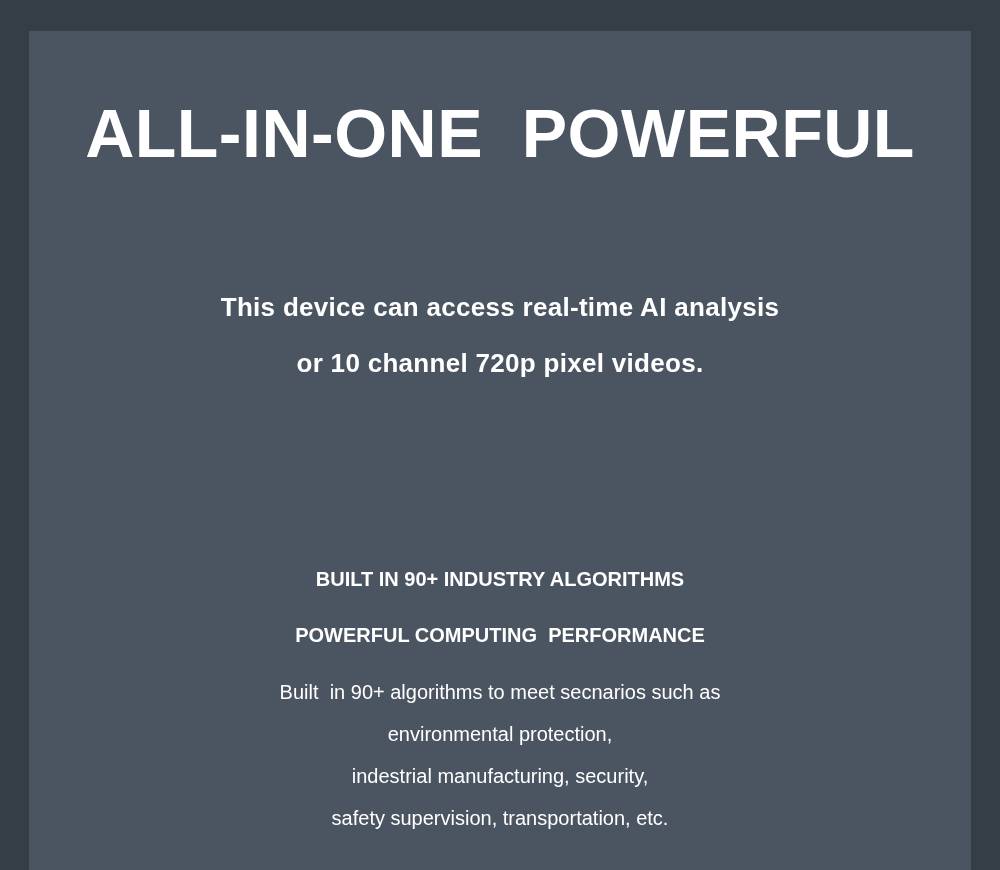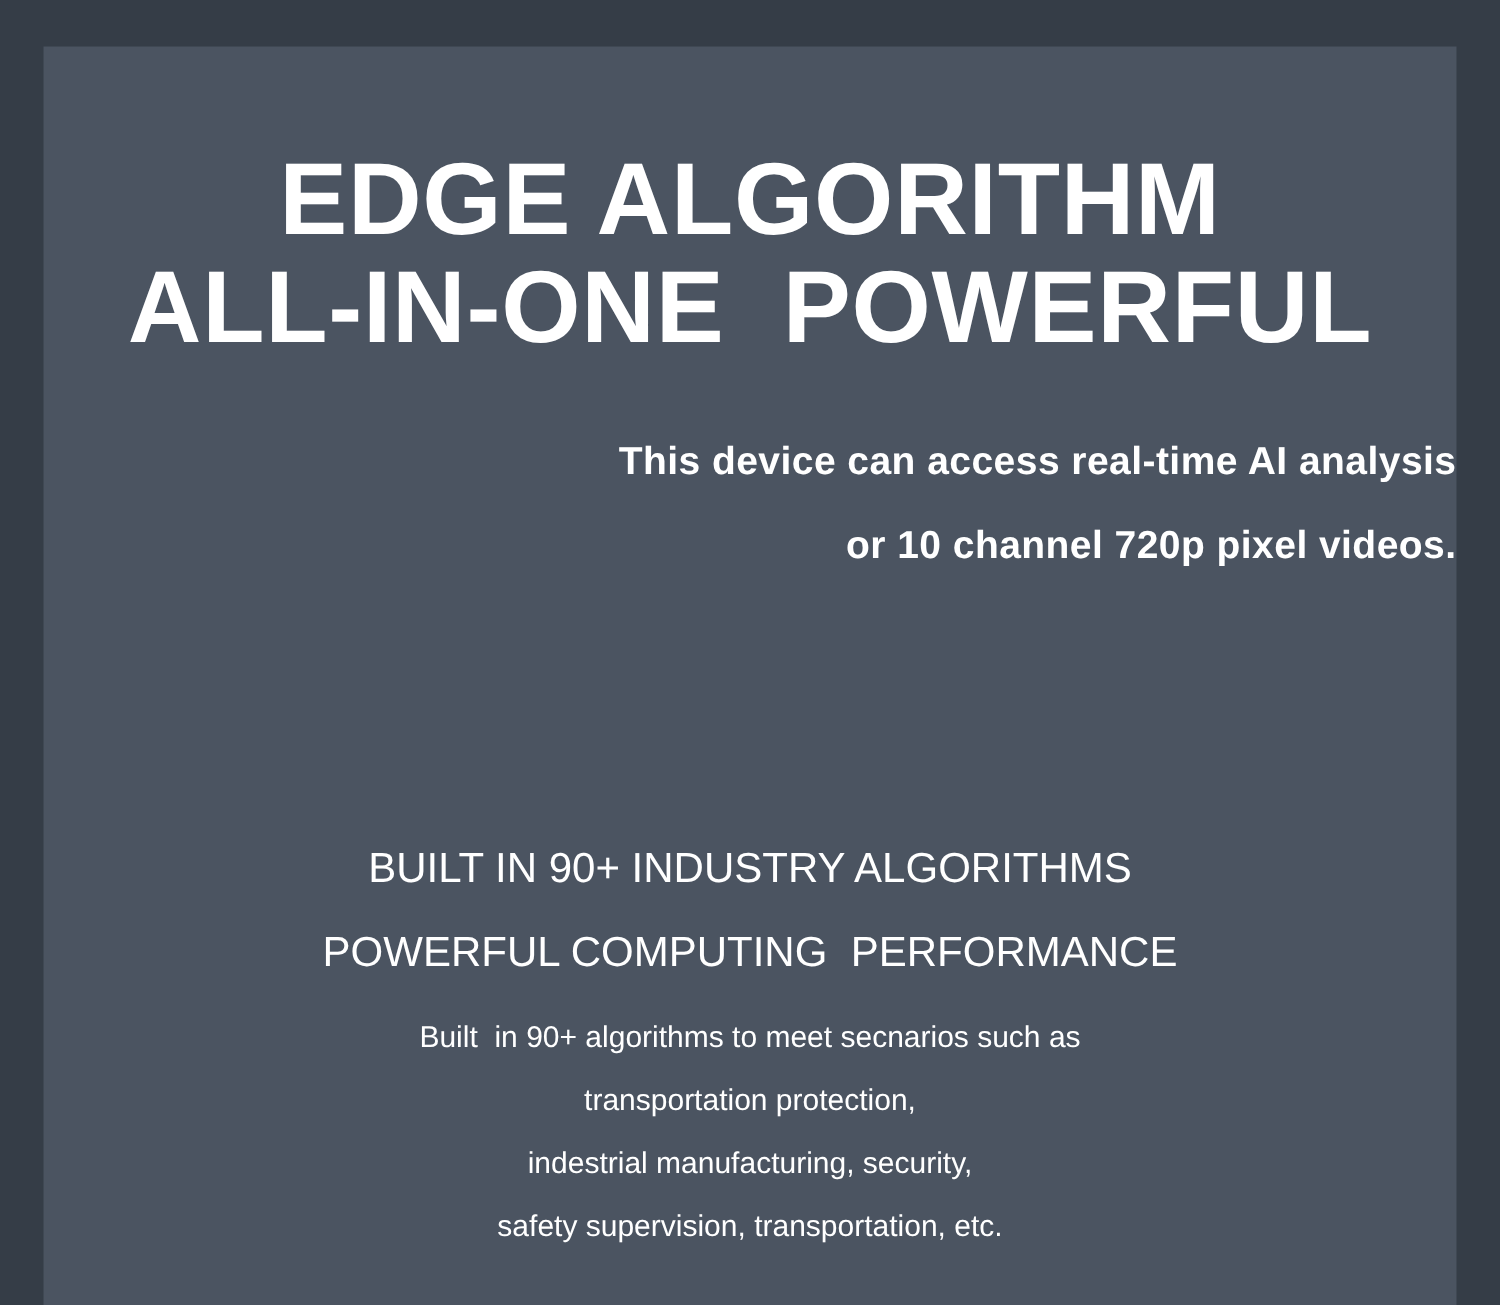--- a/index.html
+++ b/index.html
@@ -24,56 +24,54 @@
     line-height: 72px;
     letter-spacing: 0.5px;
   }
   .title span { display: block; white-space: pre; }
   .intro {
     position: absolute; left: 0; right: 0; top: 248px;
     font-weight: bold;
     font-size: 26px;
     line-height: 56px;
     letter-spacing: 0.3px;
-    text-align: right;
   }
   .intro span { display: block; white-space: pre; }
   .features {
     position: absolute; left: 0; right: 0; top: 520px;
-    font-weight: normal;
-    font-size: 28px;
+    font-weight: bold;
+    font-size: 20px;
     line-height: 56px;
   }
   .features span { display: block; white-space: pre; }
   .desc {
     position: absolute; left: 0; right: 0; top: 640px;
     font-weight: normal;
     font-size: 20px;
     line-height: 42px;
   }
   .desc span { display: block; white-space: pre; }
 </style>
 </head>
 <body>
 
 <div class="panel">
   <h1 class="title">
-    <span>EDGE ALGORITHM</span>
     <span>ALL-IN-ONE  POWERFUL</span>
   </h1>
 
   <div class="intro">
     <span>This device can access real-time AI analysis</span>
     <span>or 10 channel 720p pixel videos.</span>
   </div>
 
   <div class="features">
     <span>BUILT IN 90+ INDUSTRY ALGORITHMS</span>
     <span>POWERFUL COMPUTING  PERFORMANCE</span>
   </div>
 
   <div class="desc">
     <span>Built  in 90+ algorithms to meet secnarios such as</span>
-    <span>transportation protection,</span>
+    <span>environmental protection,</span>
     <span>indestrial manufacturing, security,</span>
     <span>safety supervision, transportation, etc.</span>
   </div>
 </div>
 
 </body></html>

